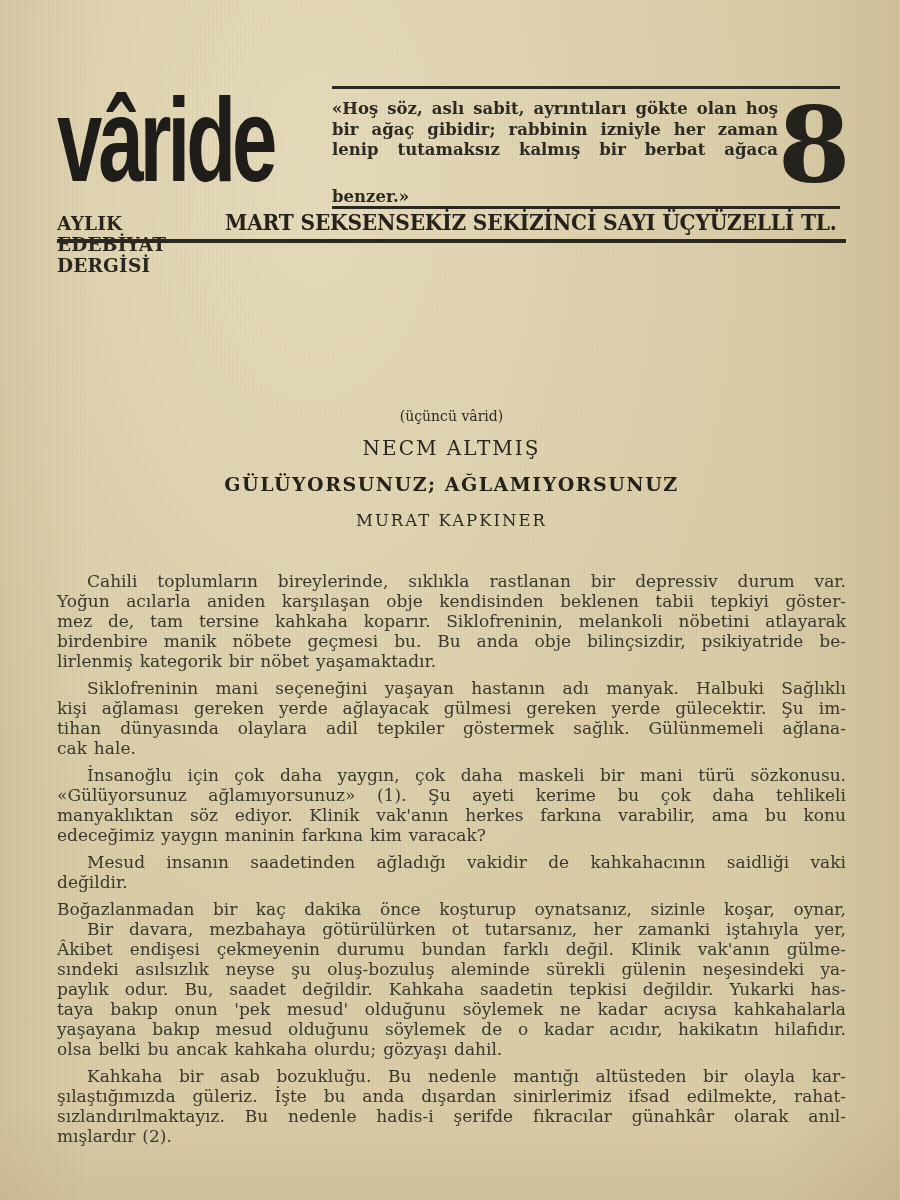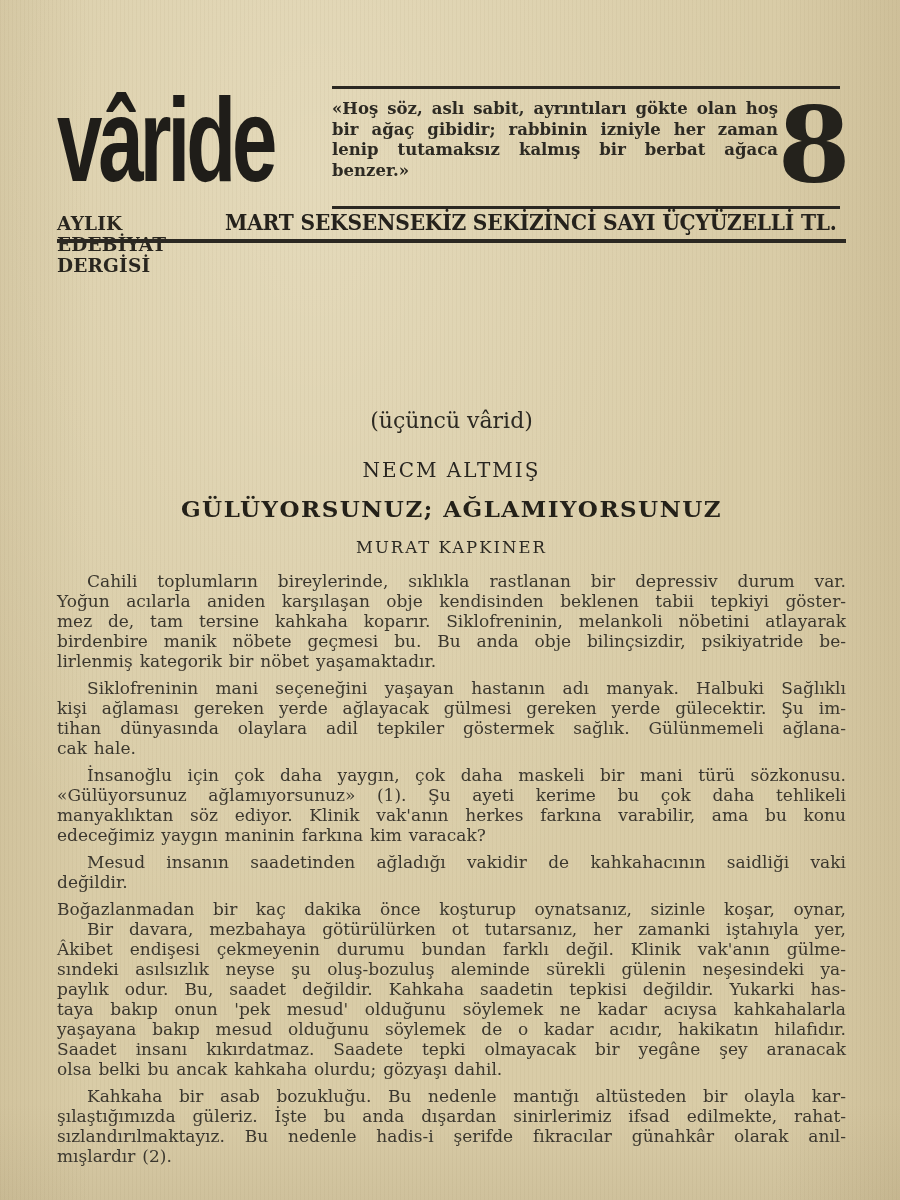--- a/index.html
+++ b/index.html
@@ -39,21 +39,21 @@
   }
   .quote-block{position:absolute;left:332px;top:86px;width:508px;}
   .rule-q-top{height:3px;background:var(--rule);margin-bottom:10px;}
   .quote-row{display:flex;align-items:flex-start;}
   .quote-lines{
     flex:1;
     font-size:16.5px;line-height:20.5px;
     font-weight:700;color:#2d2a23;
   }
   .quote-lines .line{text-align:justify;text-align-last:justify;}
-  .quote-lines .line.last{text-align-last:left;}
+  .quote-lines .line.last{text-align-last:left;margin-top:26px;}
   .issue-number{
     width:62px;text-align:right;
     font-weight:700;font-size:104px;line-height:90px;
     color:#24221c;
     font-family:"DejaVu Serif", serif;
     margin-top:2px;
   }
   .rule-q-bottom{position:absolute;left:332px;top:206px;width:508px;height:3px;background:var(--rule);}
   .subtitle-row{
     position:absolute;left:57px;top:211px;width:789px;
@@ -69,23 +69,23 @@
     flex:1;margin-left:11px;
     font-size:20.5px;font-weight:700;color:#25221c;
     text-align:justify;text-align-last:justify;
     letter-spacing:-0.2px;
     white-space:nowrap;
     transform:scale(0.985,1.05);transform-origin:left bottom;
   }
   .rule-full{position:absolute;left:57px;top:239px;width:789px;height:4px;background:var(--rule);}
   
   .headings{position:absolute;left:57px;top:408px;width:789px;text-align:center;color:#2c2922;}
-  .kicker{font-size:22px;margin-bottom:25px;}
+  .kicker{font-size:14px;margin-bottom:12px;}
   .series{font-size:20px;letter-spacing:2px;margin-bottom:13px;color:#282520;}
-  .title{font-size:23px;font-weight:700;letter-spacing:1.5px;margin-bottom:16px;color:#242119;}
+  .title{font-size:19px;font-weight:700;letter-spacing:1.5px;margin-bottom:16px;color:#242119;}
   .byline{font-size:16.5px;letter-spacing:2px;color:#2c2922;}
   
   .article-body{
     position:absolute;left:57px;top:571px;width:789px;
     font-size:17px;line-height:20px;
     color:#3b372e;
     word-spacing:1.5px;
   }
   .para{margin-bottom:7px;}
   .para .line{text-align:justify;text-align-last:justify;}
@@ -151,21 +151,20 @@
         <div class="line last">değildir.</div>
       </div>
       <div class="para">
         <div class="line">Boğazlanmadan bir kaç dakika önce koşturup oynatsanız, sizinle koşar, oynar,</div>
         <div class="line first">Bir davara, mezbahaya götürülürken ot tutarsanız, her zamanki iştahıyla yer,</div>
         <div class="line">Âkibet endişesi çekmeyenin durumu bundan farklı değil. Klinik vak'anın gülme-</div>
         <div class="line">sındeki asılsızlık neyse şu oluş-bozuluş aleminde sürekli gülenin neşesindeki ya-</div>
         <div class="line">paylık odur. Bu, saadet değildir. Kahkaha saadetin tepkisi değildir. Yukarki has-</div>
         <div class="line">taya bakıp onun 'pek mesud' olduğunu söylemek ne kadar acıysa kahkahalarla</div>
         <div class="line">yaşayana bakıp mesud olduğunu söylemek de o kadar acıdır, hakikatın hilafıdır.</div>
-        <div class="line">Saadet insanı kıkırdatmaz. Saadete tepki olmayacak bir yegâne şey aranacak</div>
         <div class="line last">olsa belki bu ancak kahkaha olurdu; gözyaşı dahil.</div>
       </div>
       <div class="para">
         <div class="line first">Kahkaha bir asab bozukluğu. Bu nedenle mantığı altüsteden bir olayla kar-</div>
         <div class="line">şılaştığımızda güleriz. İşte bu anda dışardan sinirlerimiz ifsad edilmekte, rahat-</div>
         <div class="line">sızlandırılmaktayız. Bu nedenle hadis-i şerifde fıkracılar günahkâr olarak anıl-</div>
         <div class="line last">mışlardır (2).</div>
       </div>
     </div>
 

